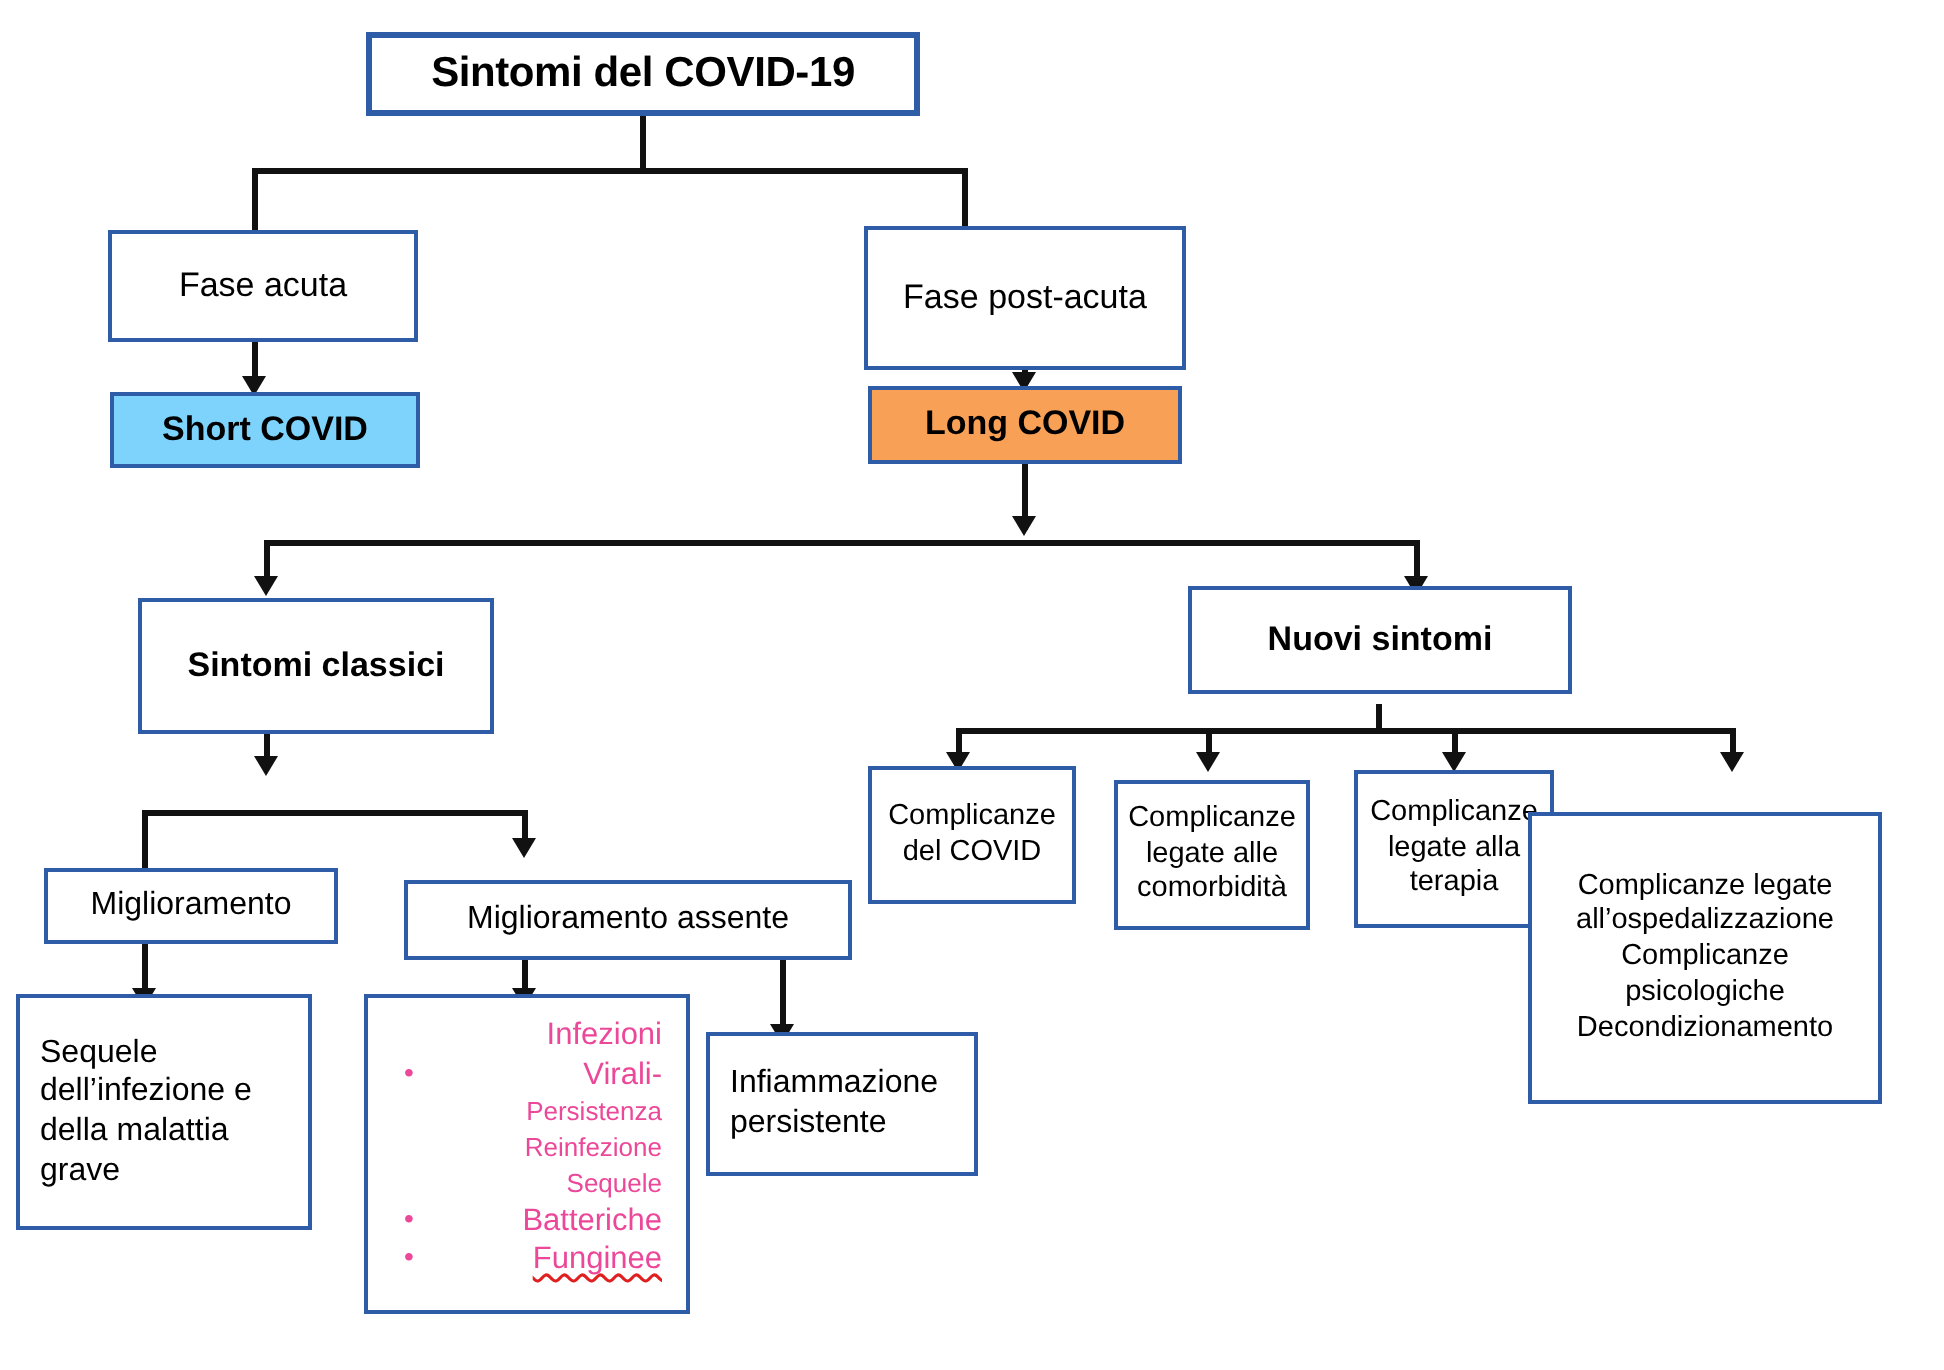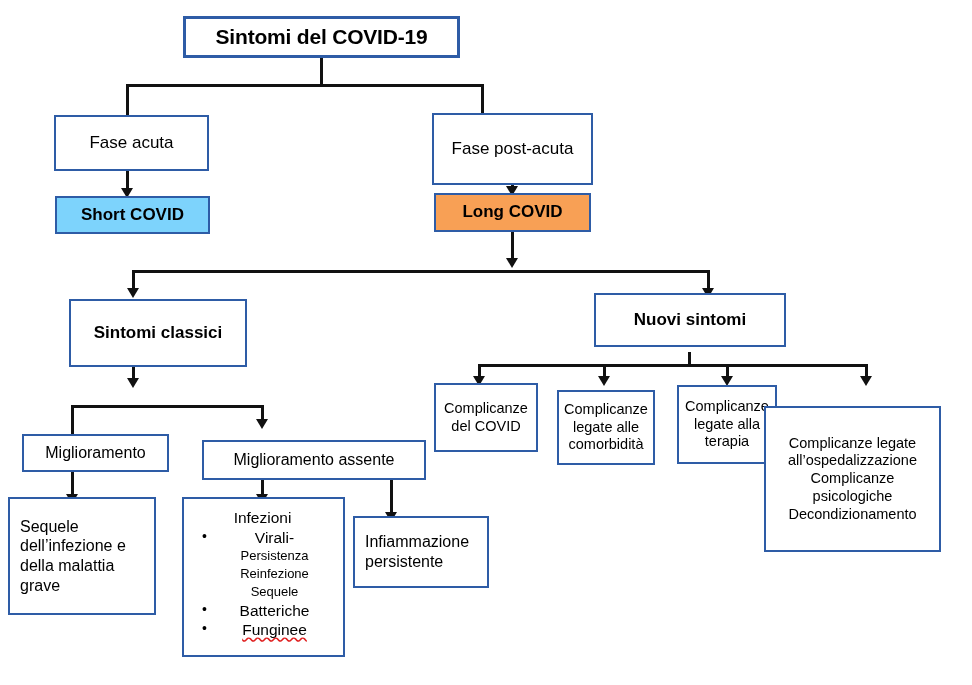--- a/index.html
+++ b/index.html
@@ -63,22 +63,22 @@
     border-top: 10px solid #111111;
   }
 
   
   .listbox {
     position: absolute;
     box-sizing: border-box;
     border: 2px solid #2e5ca6;
     background: #ffffff;
     padding: 10px 12px 8px 10px;
-    color: #000000;
-    text-align: center;
+    color: #ec4899;
+    text-align: right;
   }
   .listbox .hdr { font-size: 15.5px; margin-bottom: 2px; }
   .listbox ul { list-style: none; margin: 0; padding: 0 0 0 6px; }
   .listbox li { font-size: 15.5px; position: relative; padding-left: 18px; margin-top: 1px; }
   .listbox li::before {
     content: "\2022";
     position: absolute;
     left: 2px;
     top: -1px;
     font-size: 14px;

